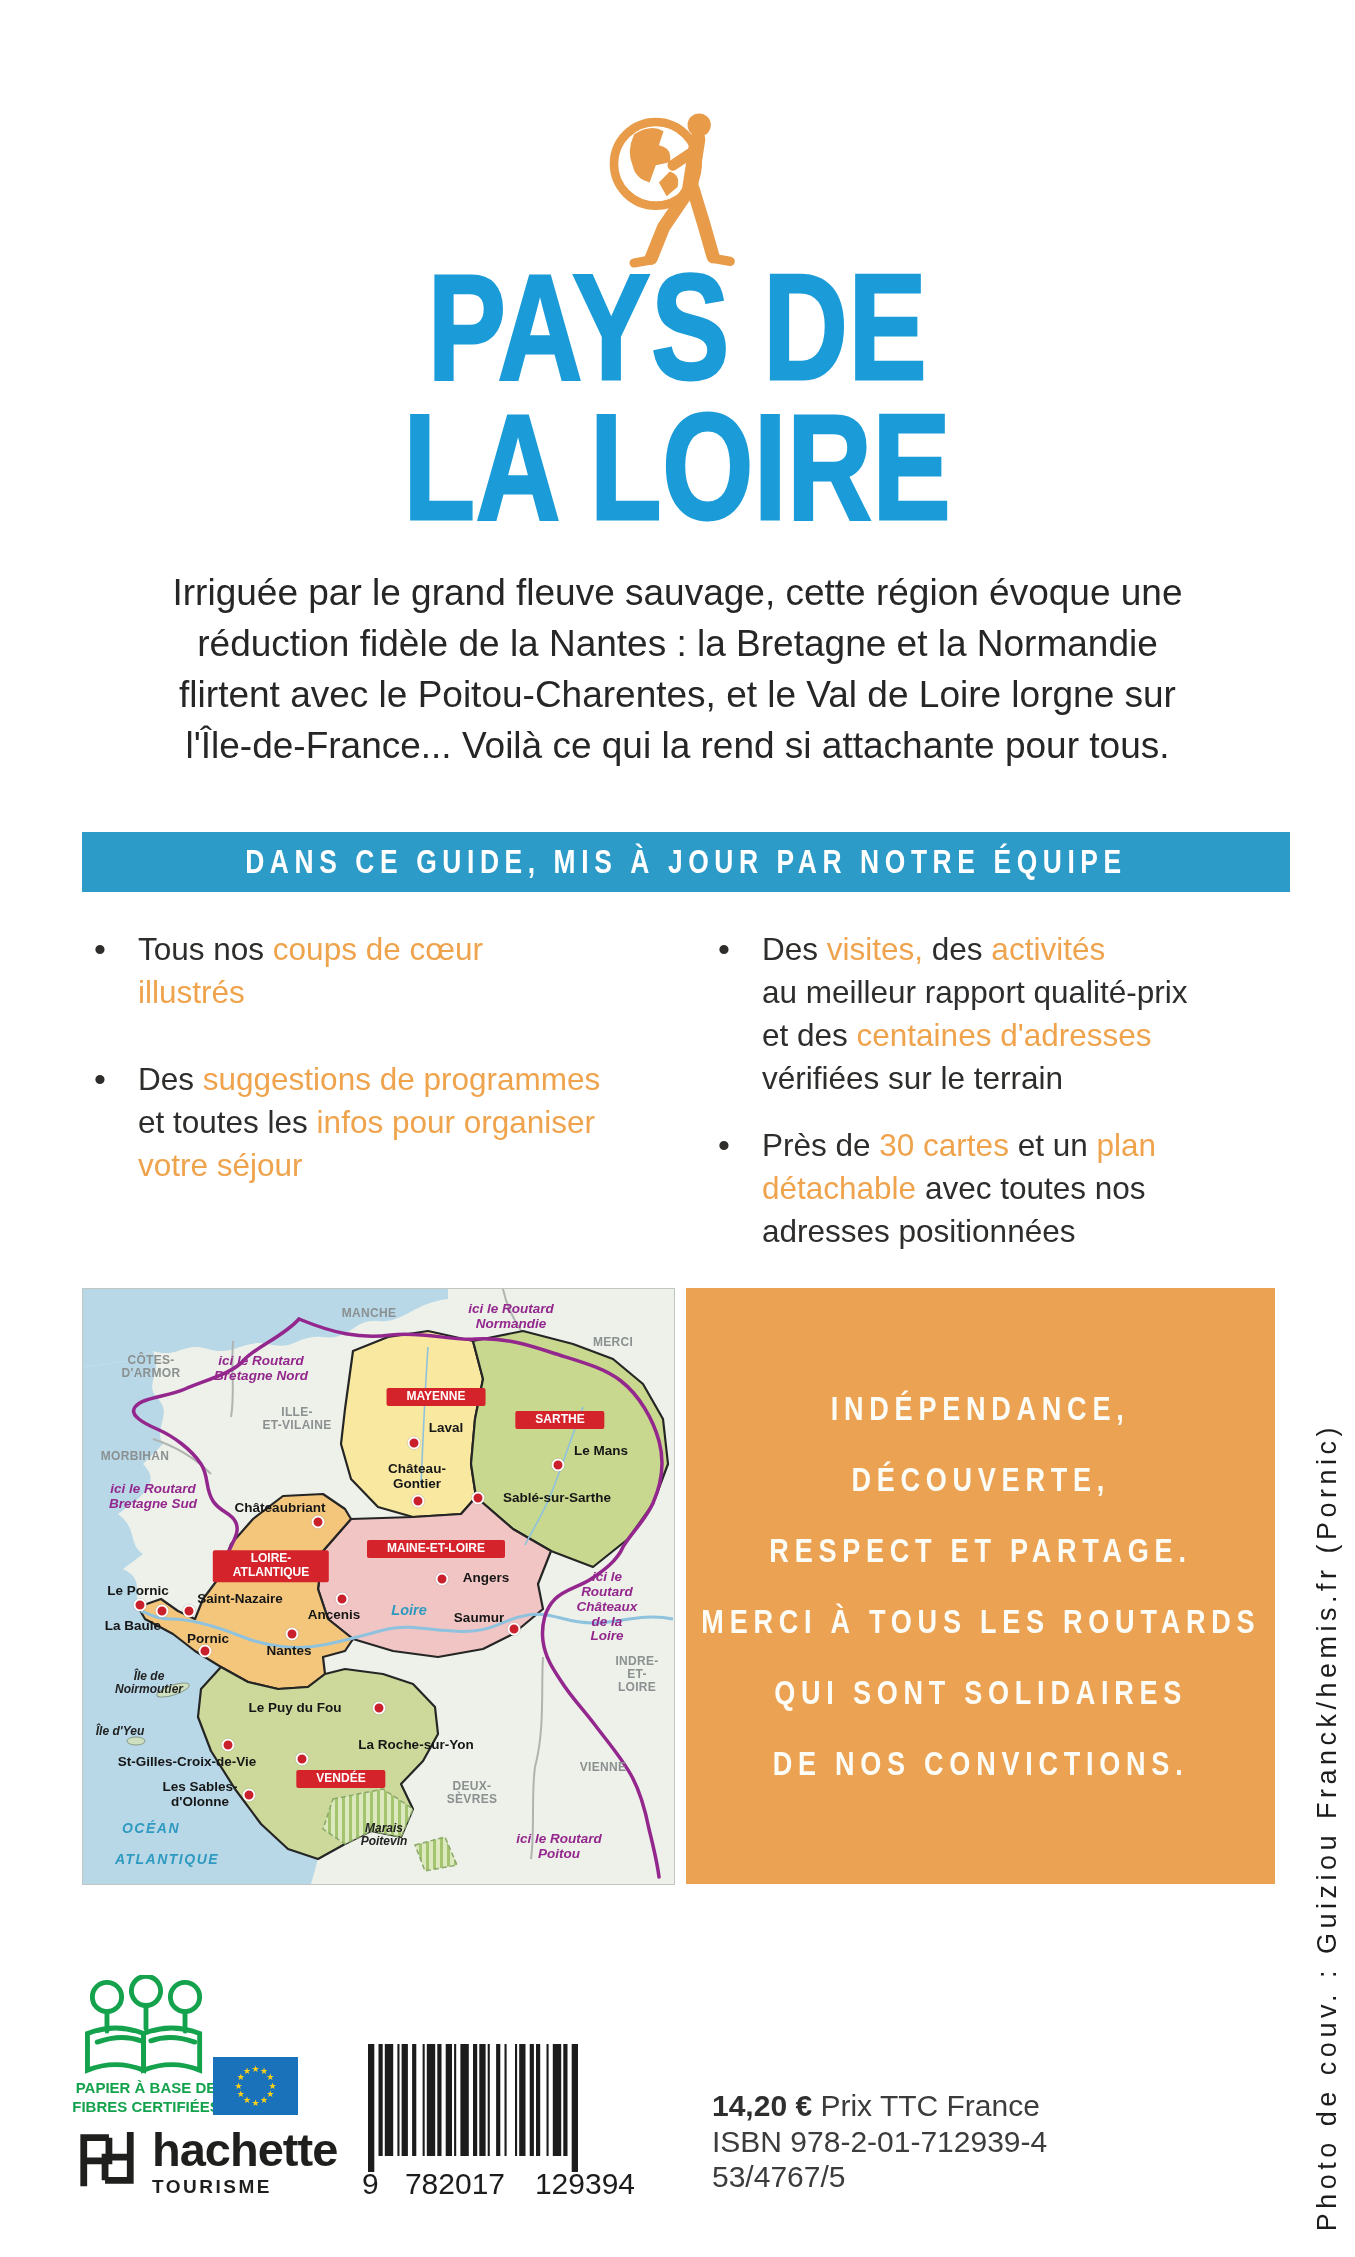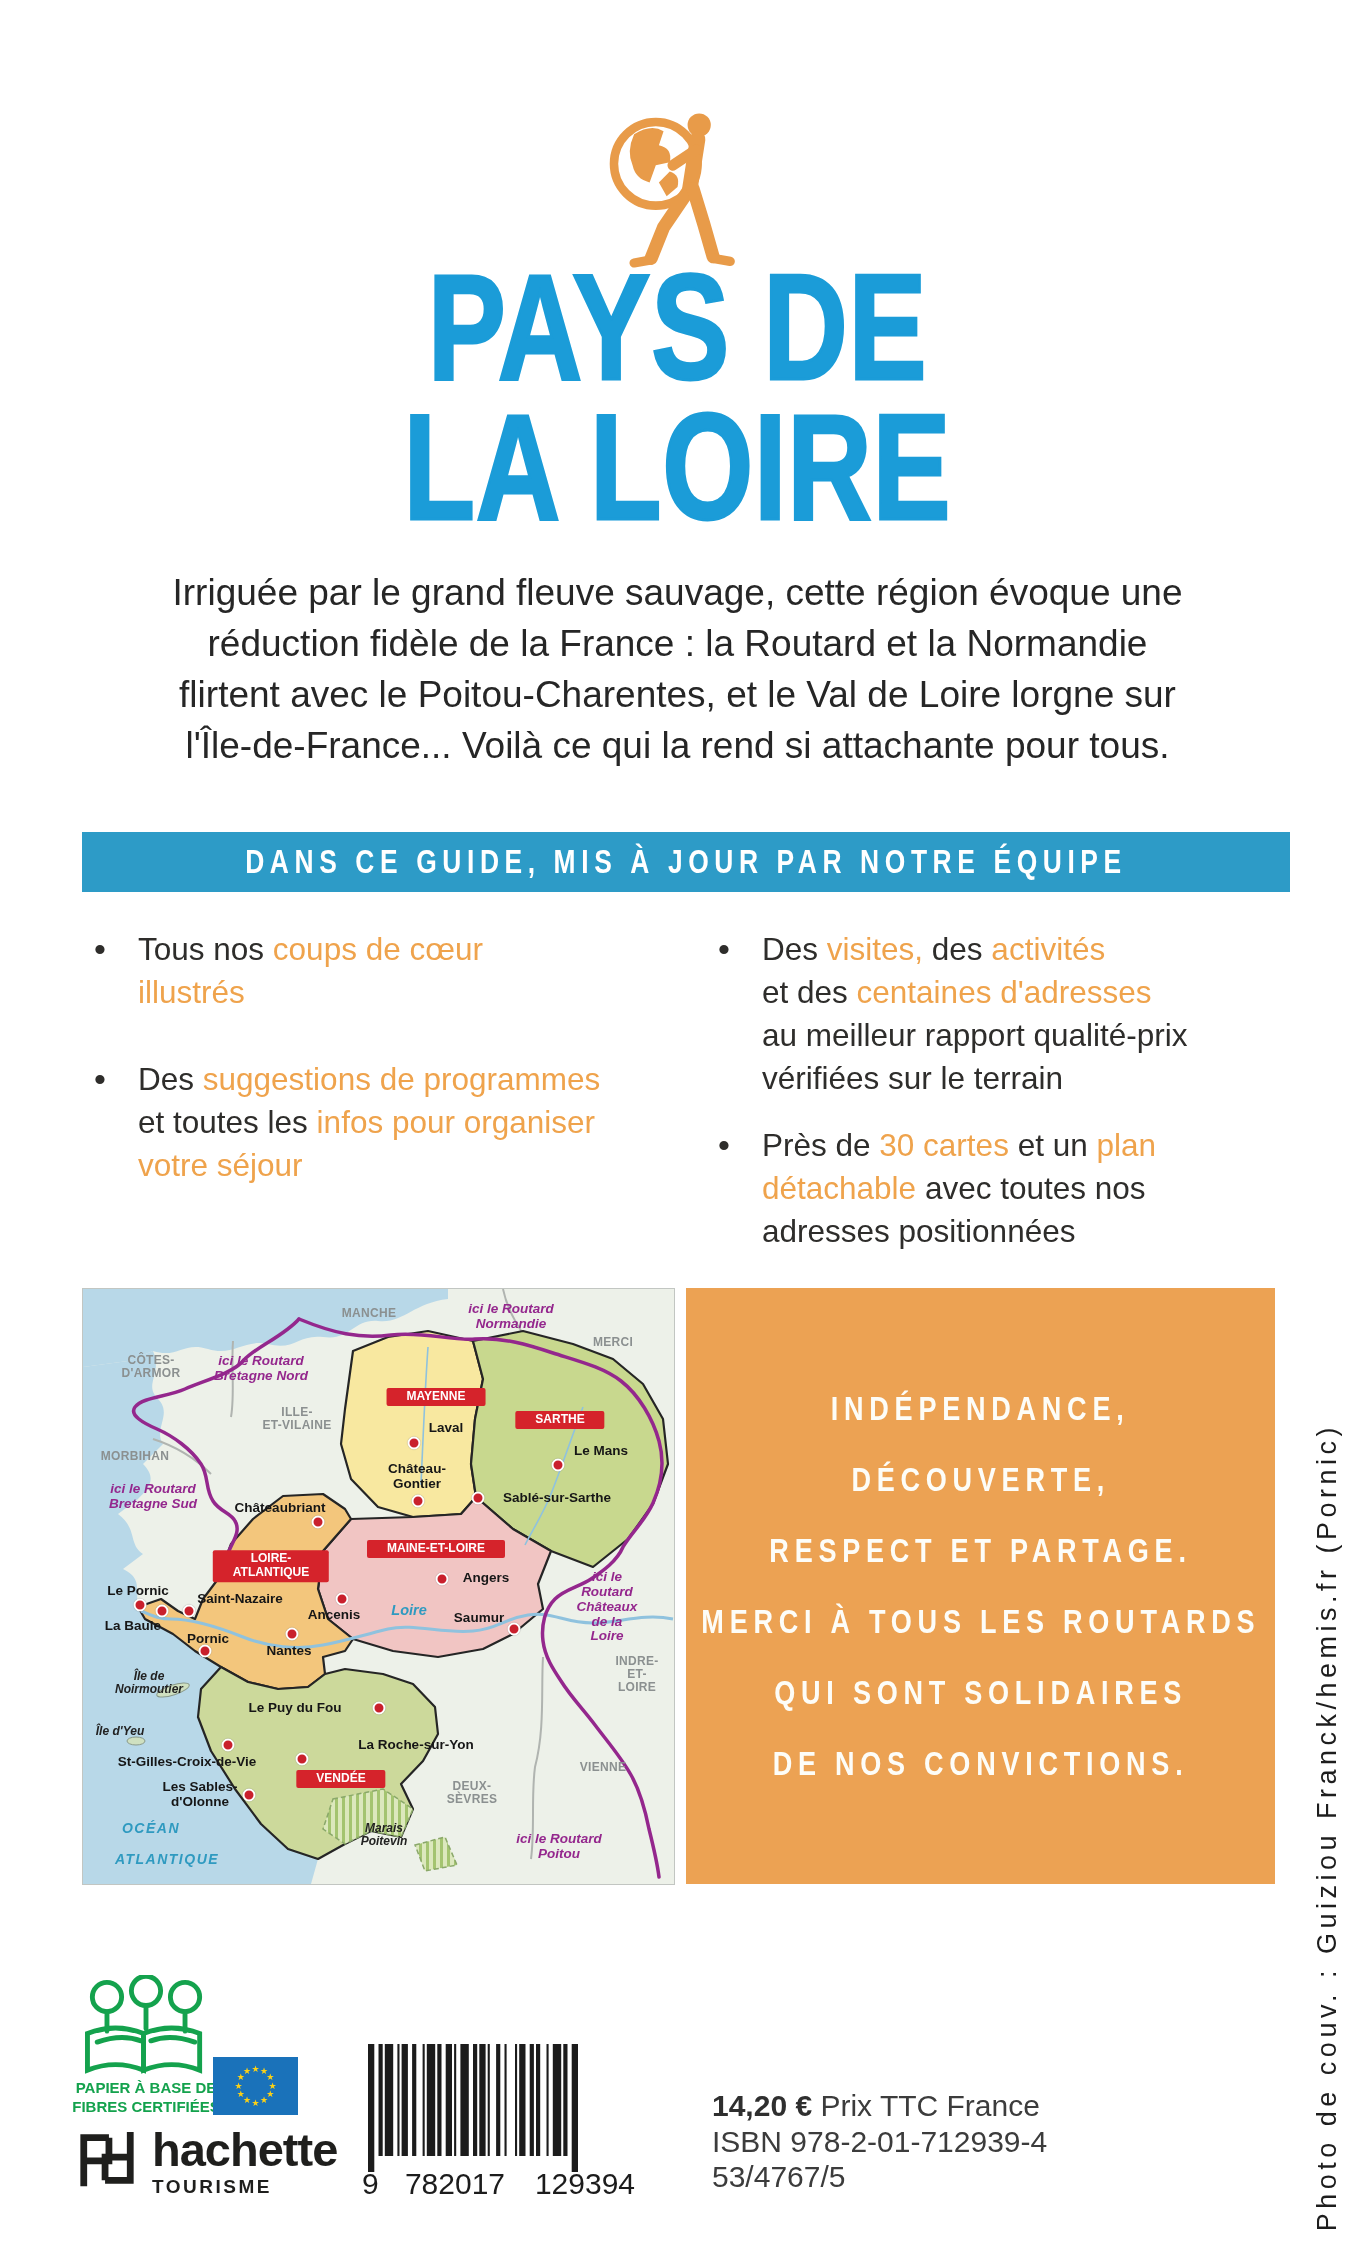--- a/index.html
+++ b/index.html
@@ -83,21 +83,21 @@
     </svg>
   </div>
 
   <div class="title">
     <div>PAYS DE</div>
     <div>LA LOIRE</div>
   </div>
 
   <div class="intro">
     <div>Irriguée par le grand fleuve sauvage, cette région évoque une</div>
-    <div>réduction fidèle de la France : la Routard et la Normandie</div>
+    <div>réduction fidèle de la Nantes : la Bretagne et la Normandie</div>
     <div>flirtent avec le Poitou-Charentes, et le Val de Loire lorgne sur</div>
     <div>l'Île-de-France... Voilà ce qui la rend si attachante pour tous.</div>
   </div>
 
   <div class="banner">
     <span>DANS CE GUIDE, MIS À JOUR PAR NOTRE ÉQUIPE</span>
   </div>
 
   <div class="bullets">
     <div class="colL">
@@ -115,22 +115,22 @@
           <div><span class="sd">et toutes les </span><span class="so">infos pour organiser</span></div>
           <div><span class="so">votre séjour</span></div>
         </div>
       </div>
     </div>
     <div class="colR">
       <div class="item" style="margin-bottom:24px">
         <div class="marker">•</div>
         <div class="lines">
           <div><span class="sd">Des </span><span class="so">visites,</span><span class="sd"> des </span><span class="so">activités</span></div>
+          <div><span class="sd">au meilleur rapport qualité-prix</span></div>
           <div><span class="sd">et des </span><span class="so">centaines d'adresses</span></div>
-          <div><span class="sd">au meilleur rapport qualité-prix</span></div>
           <div><span class="sd">vérifiées sur le terrain</span></div>
         </div>
       </div>
       <div class="item">
         <div class="marker">•</div>
         <div class="lines">
           <div><span class="sd">Près de </span><span class="so">30 cartes</span><span class="sd"> et un </span><span class="so">plan</span></div>
           <div><span class="so">détachable</span><span class="sd"> avec toutes nos</span></div>
           <div><span class="sd">adresses positionnées</span></div>
         </div>

